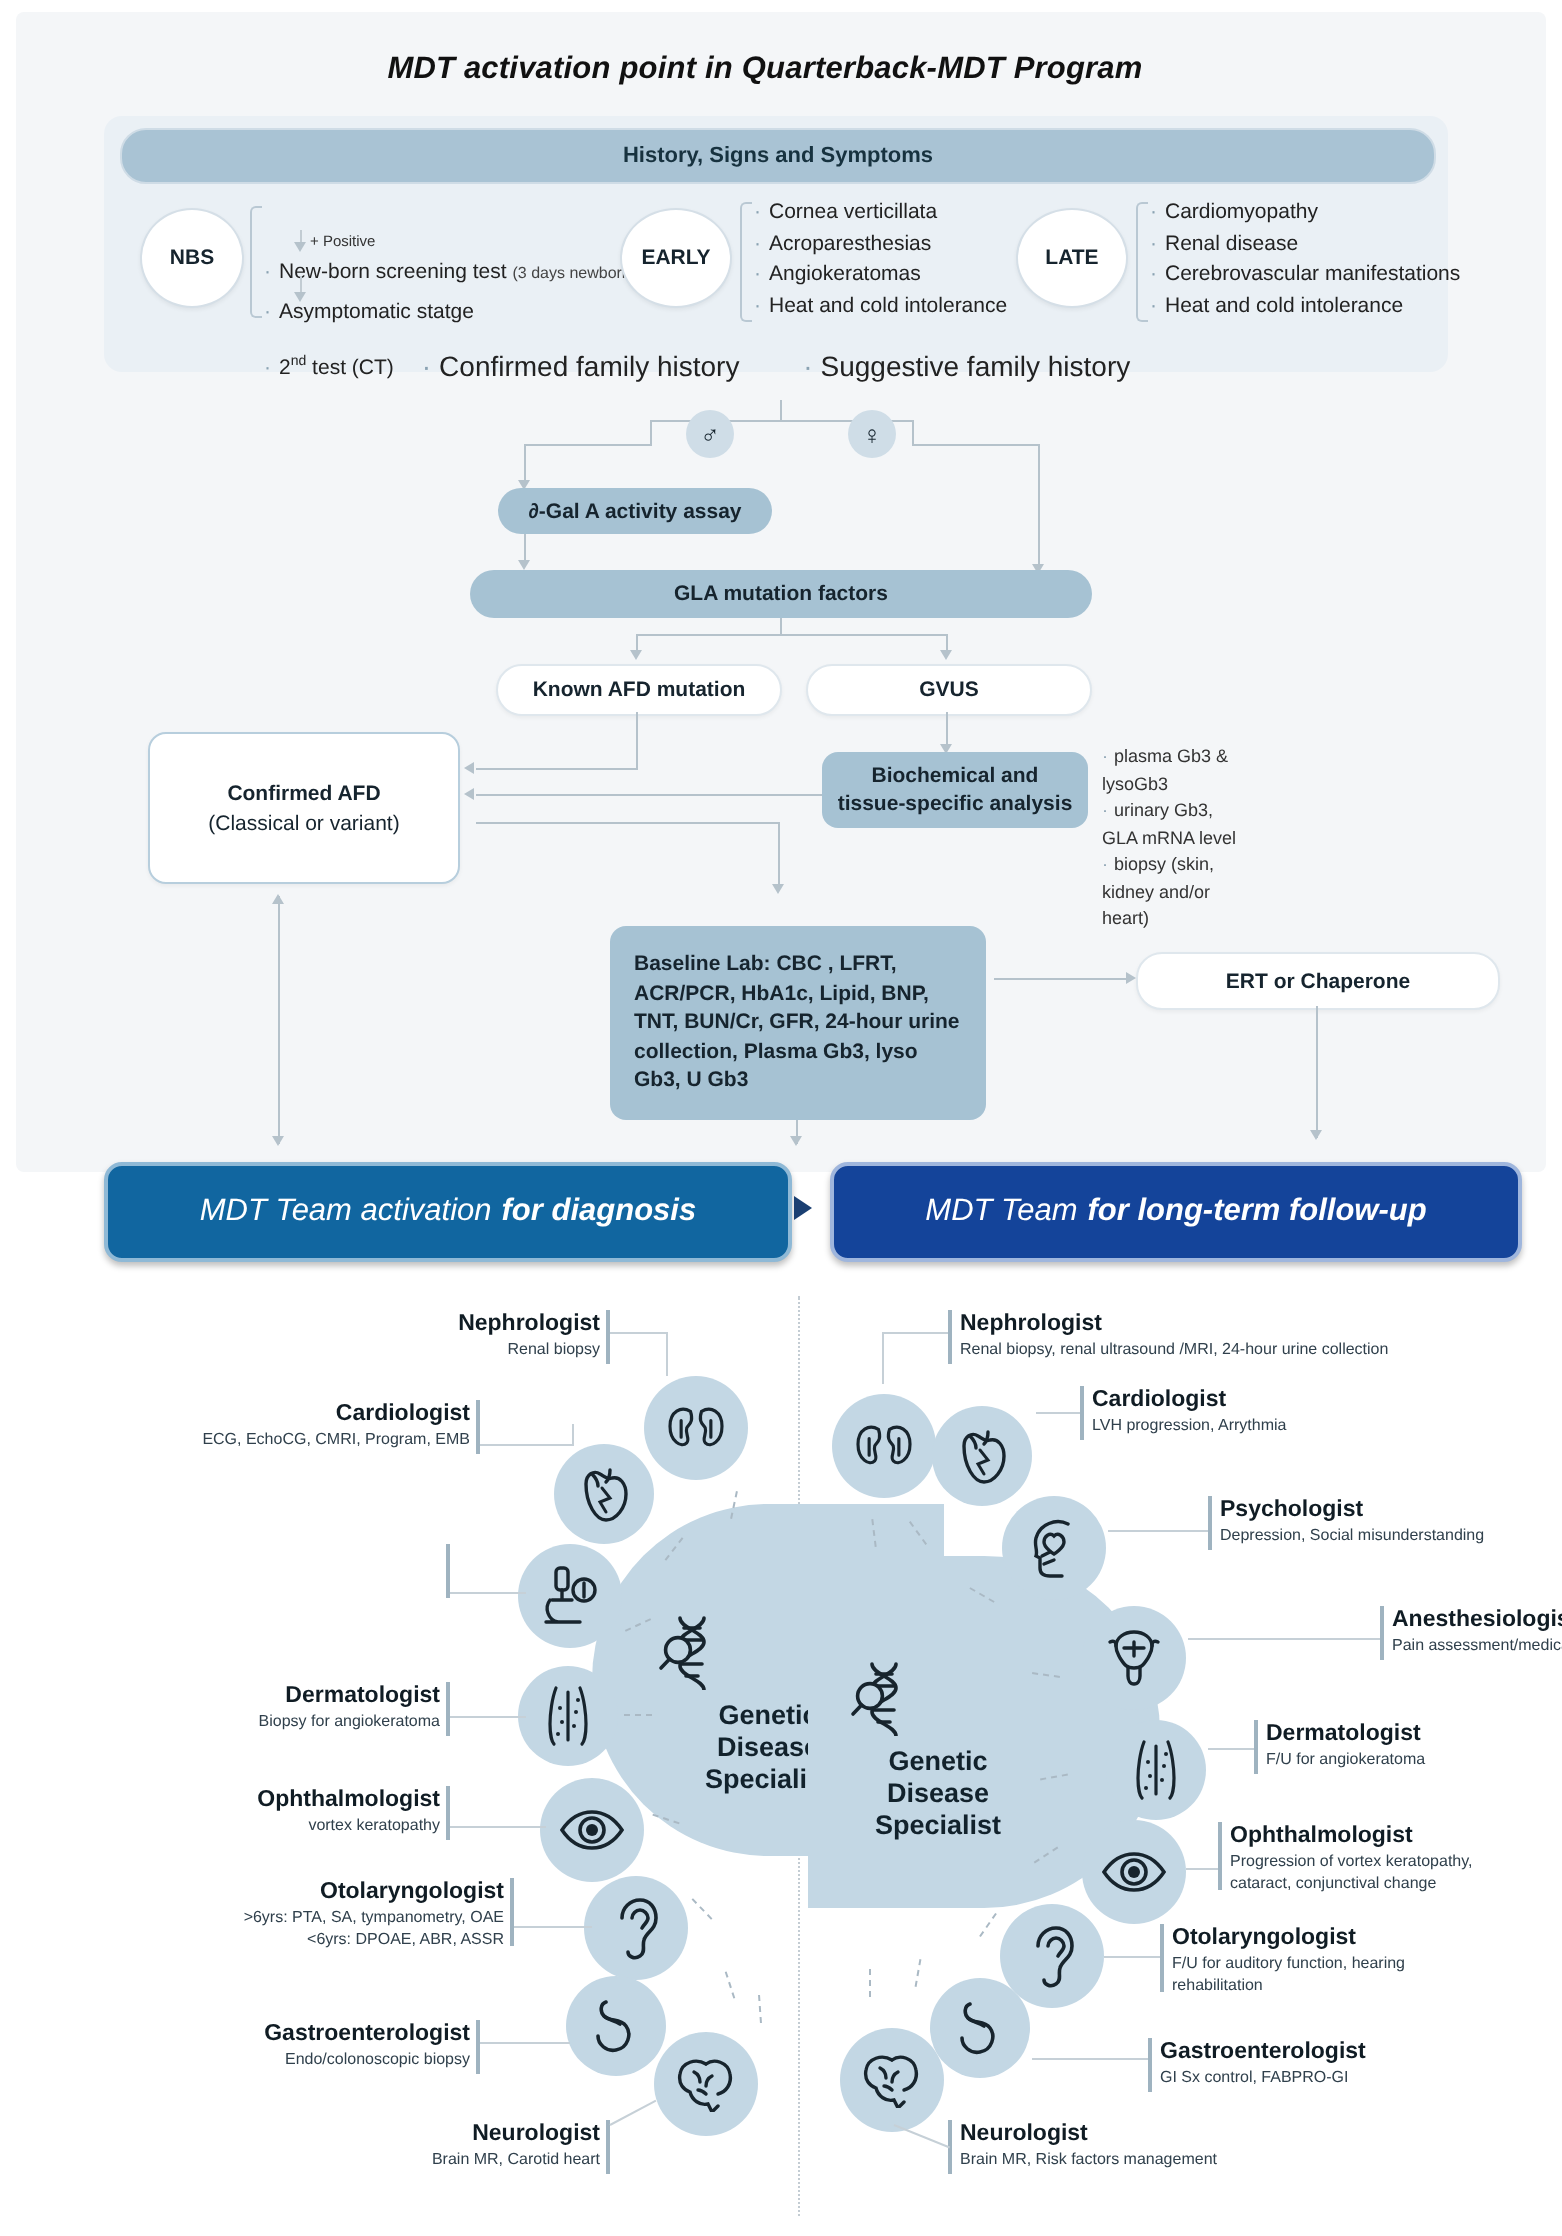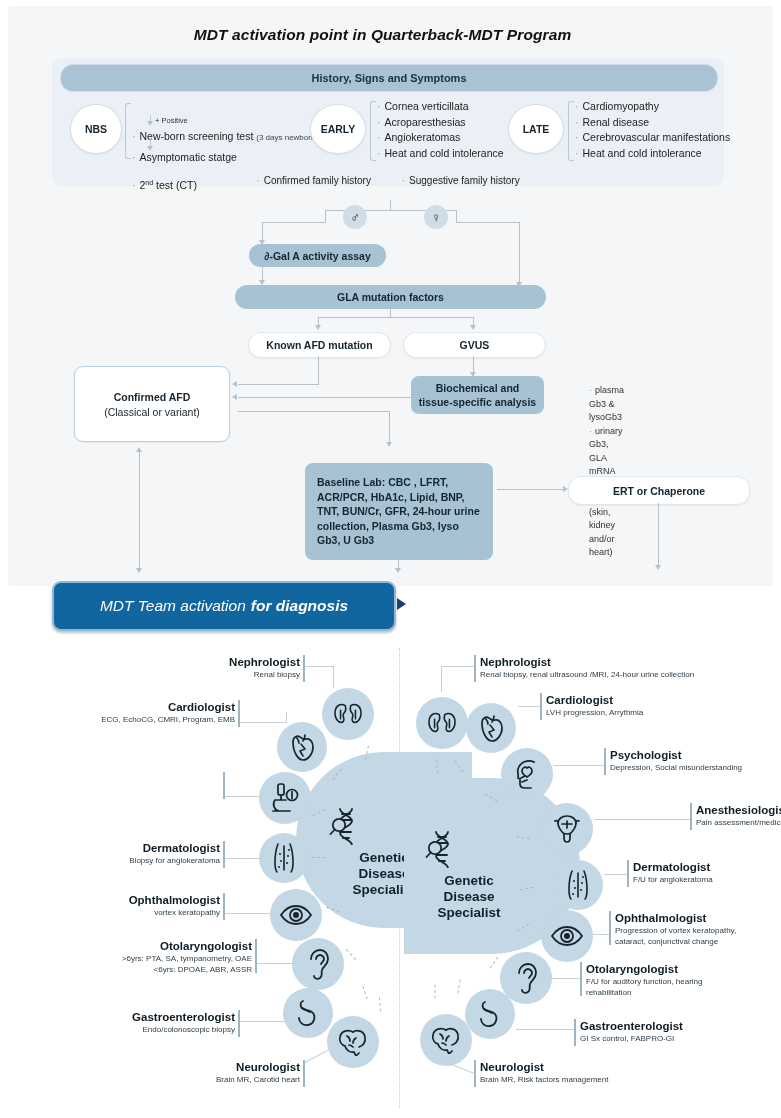--- a/index.html
+++ b/index.html
@@ -14,21 +14,21 @@
   .hist-wrap{position:absolute;left:52px;top:58px;width:672px;height:128px;background:#eaf0f5;border-radius:9px;}
   .hist-bar{position:absolute;left:60px;top:64px;width:656px;height:26px;background:#a9c3d4;border:1px solid #cfdce6;border-radius:13px;display:flex;align-items:center;justify-content:center;font-size:11px;font-weight:bold;color:#17323f;}
 
   .stage-oval{position:absolute;background:#fff;border:1px solid #d5dfe7;border-radius:50%;display:flex;align-items:center;justify-content:center;font-size:10.5px;font-weight:bold;color:#16242e;box-shadow:0 1px 2px rgba(0,0,0,.06);}
   .sym-list{position:absolute;font-size:10.5px;color:#222;line-height:15.5px;}
   .sym-list .it{white-space:nowrap;}
   .sym-list .it:before{content:"·";color:#8aa2b2;margin-right:4px;}
   .brk{position:absolute;border-left:1px solid #b9c8d3;border-top:1px solid #b9c8d3;border-bottom:1px solid #b9c8d3;width:5px;border-radius:3px 0 0 3px;}
   .small-note{font-size:8px;color:#444;}
   .posline{position:absolute;font-size:7.5px;color:#333;}
-  .fam{position:absolute;left:52px;top:175px;width:672px;text-align:center;font-size:10px;color:#222;}
+  .fam{position:absolute;left:52px;top:175px;width:672px;text-align:center;font-size:14px;color:#222;}
   .fam span{margin:0 14px;}
   .fam span:before{content:"·";color:#8aa2b2;margin-right:4px;}
 
   
   .gpill{position:absolute;width:24px;height:24px;border-radius:50%;background:#cfdde7;display:flex;align-items:center;justify-content:center;font-size:13px;color:#16242e;}
 
   
   .pbox{position:absolute;display:flex;align-items:center;justify-content:center;text-align:center;font-size:10.5px;font-weight:bold;color:#16242e;}
   .pbox.fill{background:#a6c2d3;border-radius:13px;}
   .pbox.fill2{background:#a6c2d3;border-radius:8px;}
@@ -189,21 +189,21 @@
   </div>
 
   <div class="ln lnv" style="left:318px;top:356px;height:28px;"></div>
   <div class="ln lnh" style="left:238px;top:384px;width:81px;"></div>
   <div class="arw left" style="left:232px;top:381px;"></div>
 
   <div class="pbox fill2" style="left:411px;top:376px;width:133px;height:38px;flex-direction:column;line-height:14px;">
     <div>Biochemical and</div>
     <div>tissue-specific analysis</div>
   </div>
-  <div class="note-list" style="left:551px;top:384px;margin-left:38px;">
+  <div class="note-list" style="left:551px;top:372px;">
     <div>plasma Gb3 &amp; lysoGb3</div>
     <div>urinary Gb3, GLA mRNA level</div>
     <div>biopsy (skin, kidney and/or heart)</div>
   </div>
 
   <div class="ln lnh" style="left:238px;top:397px;width:173px;"></div>
   <div class="arw left" style="left:232px;top:394px;"></div>
 
   <div class="ln lnh" style="left:238px;top:411px;width:152px;"></div>
   <div class="ln lnv" style="left:389px;top:411px;height:33px;"></div>
@@ -227,20 +227,24 @@
   <div class="arw down" style="left:136px;top:568px;"></div>
 
   <div class="ln lnv" style="left:398px;top:560px;height:12px;"></div>
   <div class="arw down" style="left:395px;top:568px;"></div>
 
   <div class="mdt mdt-a">
     <span>MDT Team activation</span>
     <i class="b">for diagnosis</i>
   </div>
   <div class="mdt-arrow"></div>
+  <div class="mdt mdt-b">
+    <span>MDT Team</span>
+    <i class="b">for long-term follow-up</i>
+  </div>
 
   <div class="bottom"></div>
   <div class="divider"></div>
 
   <div class="hub hub-l"></div>
   <svg style="position:absolute;left:326px;top:805px;" width="40" height="40" viewBox="0 0 40 40">
     <g fill="none" stroke="#17242d" stroke-width="1.8" stroke-linecap="round">
       <path d="M14 4c0 5 12 7 12 12s-12 7-12 12 12 7 12 12"></path>
       <path d="M26 4c0 5-12 7-12 12"></path>
       <path d="M16 9h8M14.5 15h11M15 27h10M17 33h6"></path>

